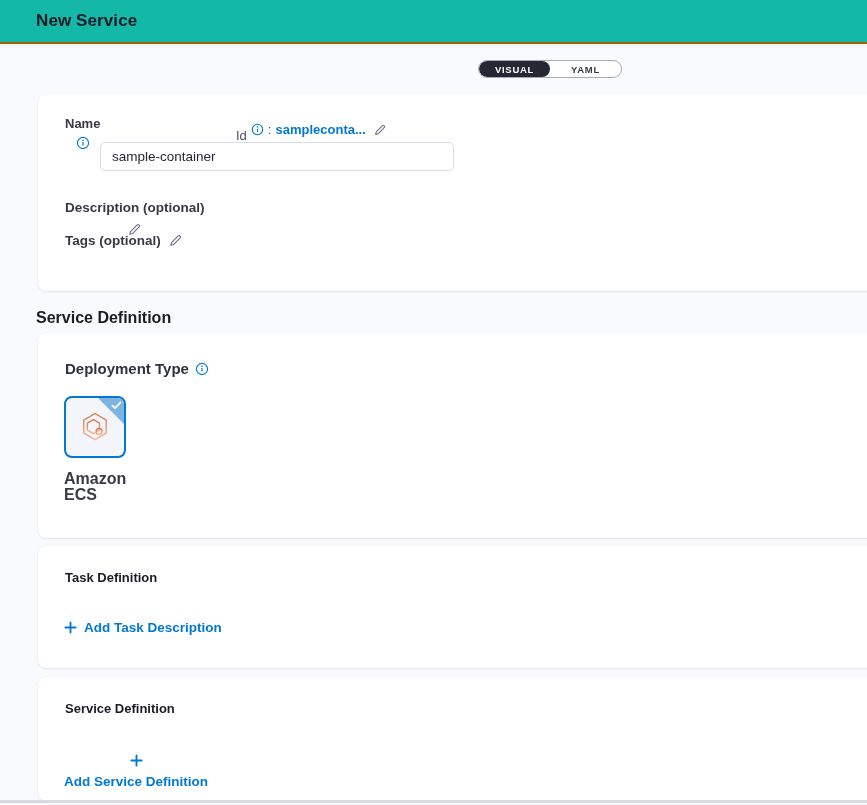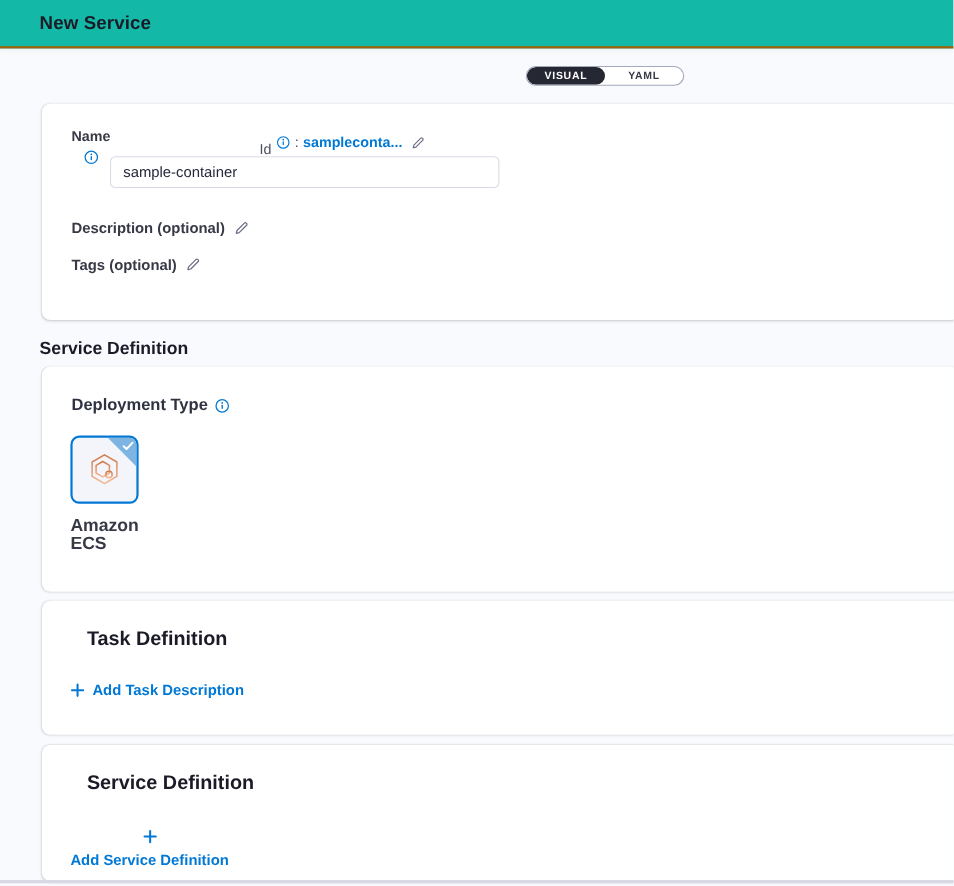--- a/index.html
+++ b/index.html
@@ -36,39 +36,39 @@
   .name-row { position:absolute; left:27px; top:22px; gap:5px;flex-direction:column; }
   .field-label { font-size:13px; font-weight:700; color:#383946; }
   .id-row { position:absolute; left:198px; top:22px; gap:4px; }
   .id-label { font-size:13px; font-weight:400; color:#4f5162;margin-top:12px; }
   .id-sep { font-size:13px; color:#4f5162; }
   .id-value { font-size:13px; font-weight:700; color:#0278d5; }
   .text-input { position:absolute; left:26px; top:48px; width:354px; height:29px;
                 border:1px solid #d9dae6; border-radius:5px; background:#ffffff;
                 font-family:"Liberation Sans",sans-serif; font-size:13.5px; color:#25273a;
                 padding:0 11px; outline:none;margin-left:36px; }
-  .desc-row { position:absolute; left:27px; top:106px; gap:7px; }
+  .desc-row { position:absolute; left:27px; top:106px; gap:7px;flex-direction:column; }
   .tags-row { position:absolute; left:27px; top:139px; gap:7px; }
   .opt-label { font-size:13.5px; font-weight:700; color:#383946; }
 
   
   .dt-row { position:absolute; left:27px; top:27px; gap:6px; }
   .dt-label { font-size:15px; font-weight:700; color:#2f3241; }
   .tile { position:absolute; left:26px; top:63px; width:62px; height:62px;
           border:2px solid #0278d5; border-radius:8px; background:#f3f5fa;
           overflow:hidden; cursor:pointer; }
   .tile .corner { position:absolute; top:0; right:0; width:0; height:0;
                   border-top:26px solid #7db4e2; border-left:26px solid transparent; }
   .tile .check { position:absolute; top:3px; right:2px; }
   .tile .logo { position:absolute; left:50%; top:50%; transform:translate(-50%,-50%); }
   .tile-label { position:absolute; left:26px; top:138px; width:62px; 
                 font-size:16px; font-weight:700; color:#383946; line-height:16px; }
 
   
-  .card-title { position:absolute; left:27px; top:24px; font-size:18px; font-weight:700; color:#1b1b28;margin-left:14px; }
+  .card-title { position:absolute; left:27px; top:24px; font-size:13px; font-weight:700; color:#1b1b28; }
   .add-link { position:absolute; left:26px; display:flex; align-items:center; gap:7px;
               color:#0278d5; cursor:pointer; }
   .add-link .add-text { font-size:13.5px; font-weight:700; color:#0278d5; }
   .card3 .add-link { top:74px; }
   .card4 .add-link { top:77px;flex-direction:column; }
 
   .bottom-edge { position:absolute; left:0; right:0; top:800px; height:3px; background:#d8d9e4; }
 
   .icon { display:inline-flex; align-items:center; justify-content:center; }
 </style>

